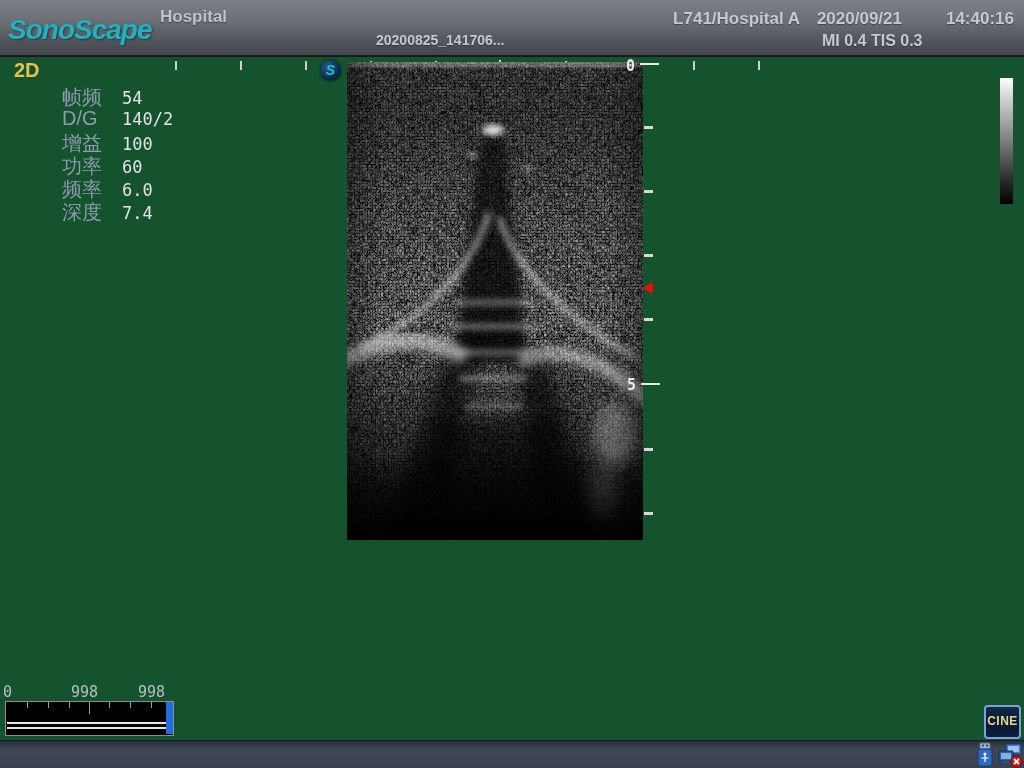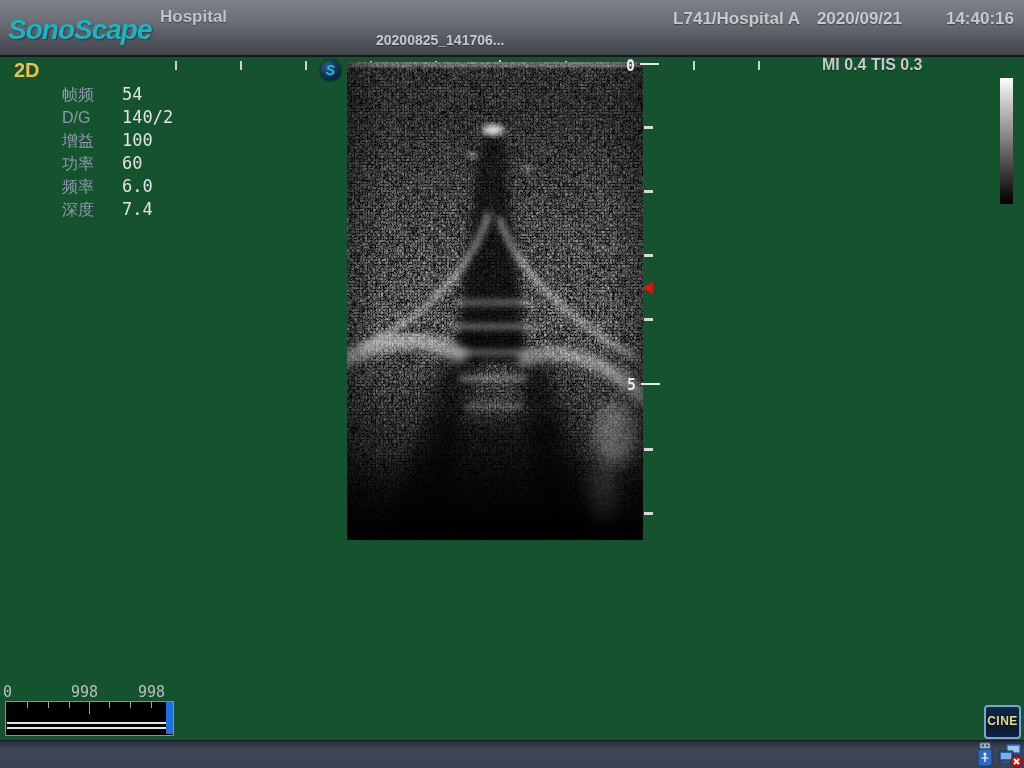--- a/index.html
+++ b/index.html
@@ -12,26 +12,26 @@
     border-bottom:2px solid #17191c;}
   .brand{position:absolute;left:8px;top:14px;font-size:28px;font-weight:bold;font-style:italic;
     color:#1db4c2;letter-spacing:-1px;text-shadow:1px 1px 2px rgba(0,0,0,.45);}
   .hdr-txt{position:absolute;color:#c6cacd;font-weight:bold;font-size:17px;
     text-shadow:0 1px 1px rgba(0,0,0,.4);white-space:nowrap;}
   #hospital{left:160px;top:7px;color:#bfc3c7;}
   #probe{right:224px;top:9px;}
   #exam-date{right:122px;top:9px;}
   #exam-time{right:10px;top:9px;}
   #file-name{left:376px;top:32px;font-size:14px;}
-  #mi-tis{left:822px;top:32px;font-size:16px;margin-top:24px;}
+  #mi-tis{left:822px;top:32px;font-size:16px;}
 
   
   #mode{position:absolute;left:14px;top:59px;font-size:20px;font-weight:bold;color:#e9c24a;}
   .prow{position:absolute;left:14px;height:23px;font-size:17px;white-space:nowrap;}
-  .plabel{display:inline-block;width:46px;color:#8e9aae;font-size:16px;padding-left:48px;}
+  .plabel{display:inline-block;width:46px;color:#8e9aae;font-size:20px;padding-left:48px;}
   .pvalue{display:inline-block;margin-left:14px;color:#e2e2e6;
           font-family:"DejaVu Sans Mono","Liberation Mono",monospace;}
 
   
   .htick{position:absolute;top:61px;width:2px;height:9px;background:#cfcfcf;}
   .htick.long{height:14px;top:60px;}
   .vtick{position:absolute;width:9px;height:3px;background:#d8d8d8;}
   .vtick.long{width:19px;height:2px;background:#e8e8e8;}
   .rlabel{position:absolute;color:#e8e8e8;font-size:15px;font-weight:bold;
           font-family:"DejaVu Sans Mono","Liberation Mono",monospace;}

